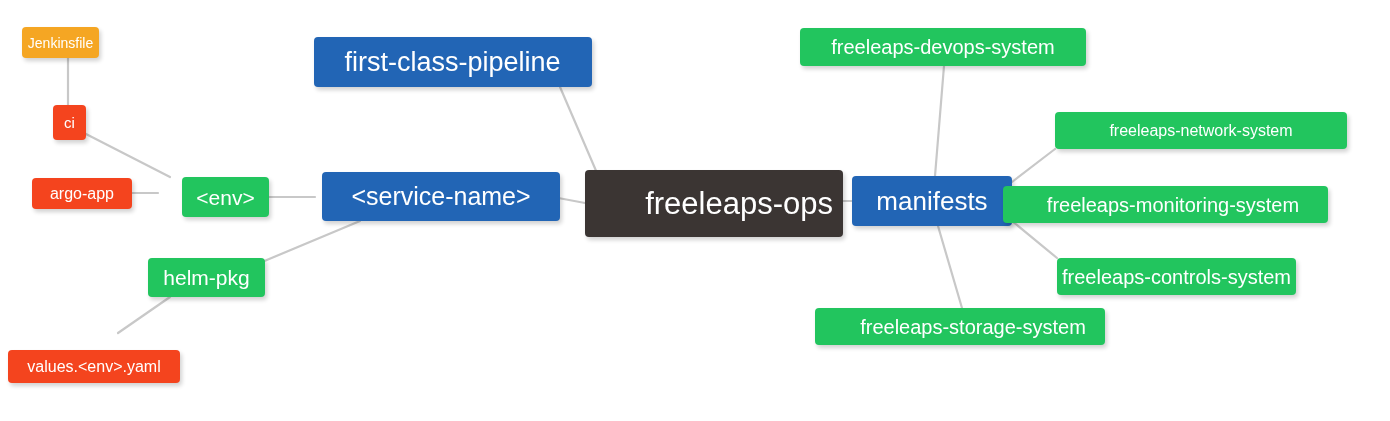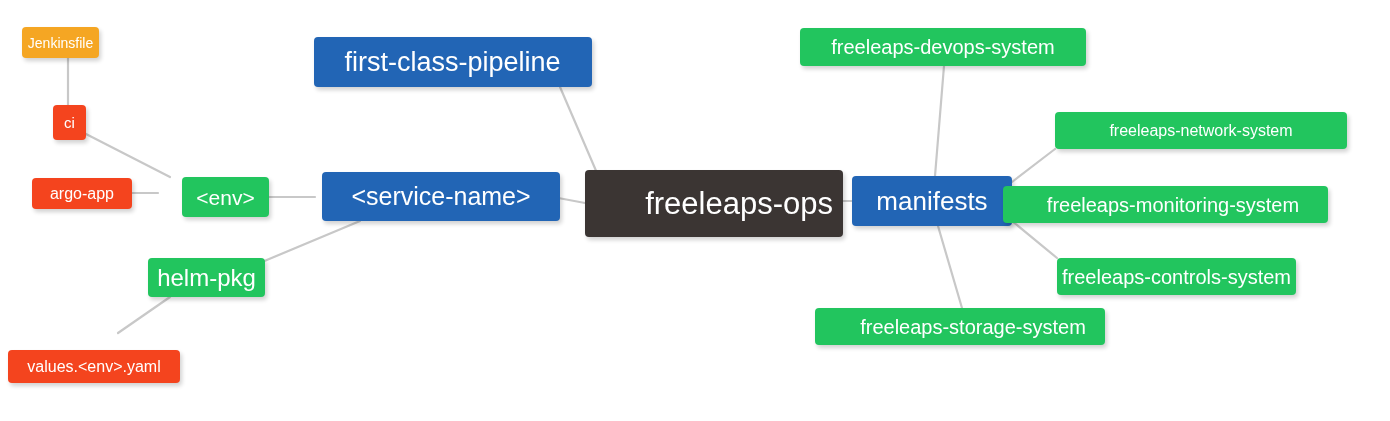--- a/index.html
+++ b/index.html
@@ -44,21 +44,21 @@
   .node-label {
     display: block;
     white-space: nowrap;
   }
   
   .n-root        { left: 585px; top: 170px;  width: 258px; height: 67px; font-size: 31px; justify-content: flex-end; }
   .n-pipeline    { left: 314px; top: 37px;   width: 278px; height: 50px; font-size: 27px; padding-left: 9px; }
   .n-service     { left: 322px; top: 172px;  width: 238px; height: 49px; font-size: 25px; }
   .n-manifests   { left: 852px; top: 176px;  width: 160px; height: 50px; font-size: 26px; }
   .n-env         { left: 158px; top: 177px;  width: 87px;  height: 40px; font-size: 21px; margin-left: 24px; }
-  .n-helm        { left: 148px; top: 258px;  width: 117px; height: 39px; font-size: 24px; }
+  .n-helm        { left: 148px; top: 258px;  width: 117px; height: 39px; font-size: 21px; }
   .n-ci          { left: 53px;  top: 105px;  width: 33px;  height: 35px; font-size: 15px; }
   .n-jenkins     { left: 22px;  top: 27px;   width: 77px;  height: 31px; font-size: 14px; }
   .n-argo        { left: 32px;  top: 178px;  width: 100px;  height: 31px; font-size: 16px; }
   .n-values      { left: 8px;   top: 350px;  width: 172px; height: 33px; font-size: 16px; }
   .n-devops      { left: 800px; top: 28px;   width: 286px; height: 38px; font-size: 20px; }
   .n-network     { left: 1055px; top: 112px; width: 292px; height: 37px; font-size: 16px; justify-content: center; }
   .n-monitoring  { left: 1003px; top: 186px; width: 325px; height: 37px; font-size: 20px; padding-left: 25px; }
   .n-controls    { left: 1057px; top: 258px; width: 239px; height: 37px; font-size: 20px; }
   .n-storage     { left: 815px;  top: 308px; width: 290px; height: 37px; font-size: 20px; padding-left: 36px; }
 </style>

